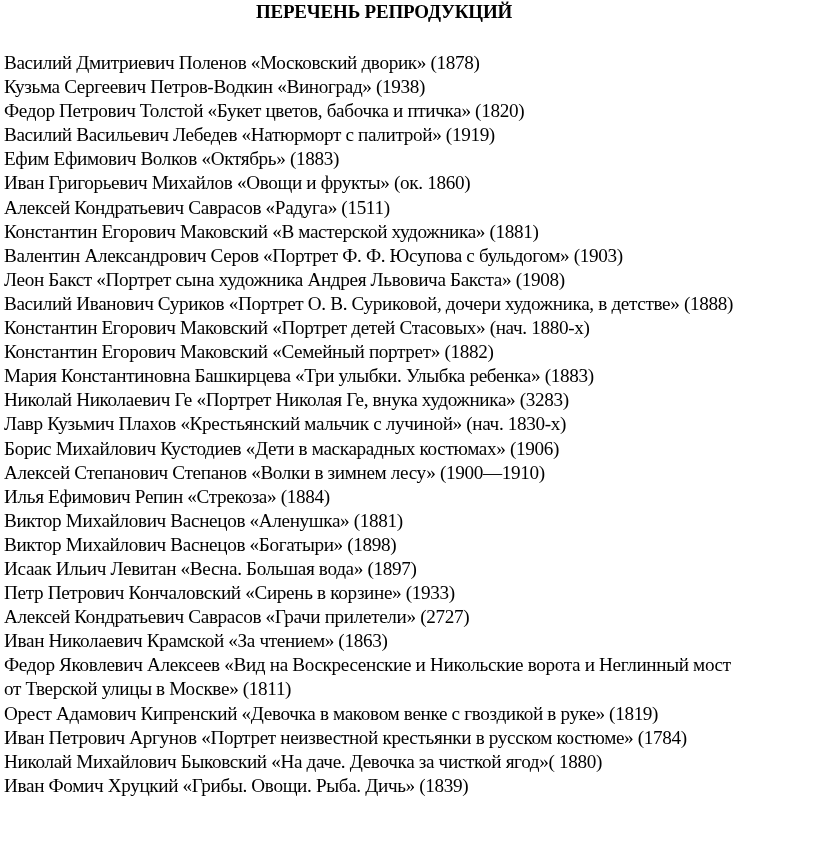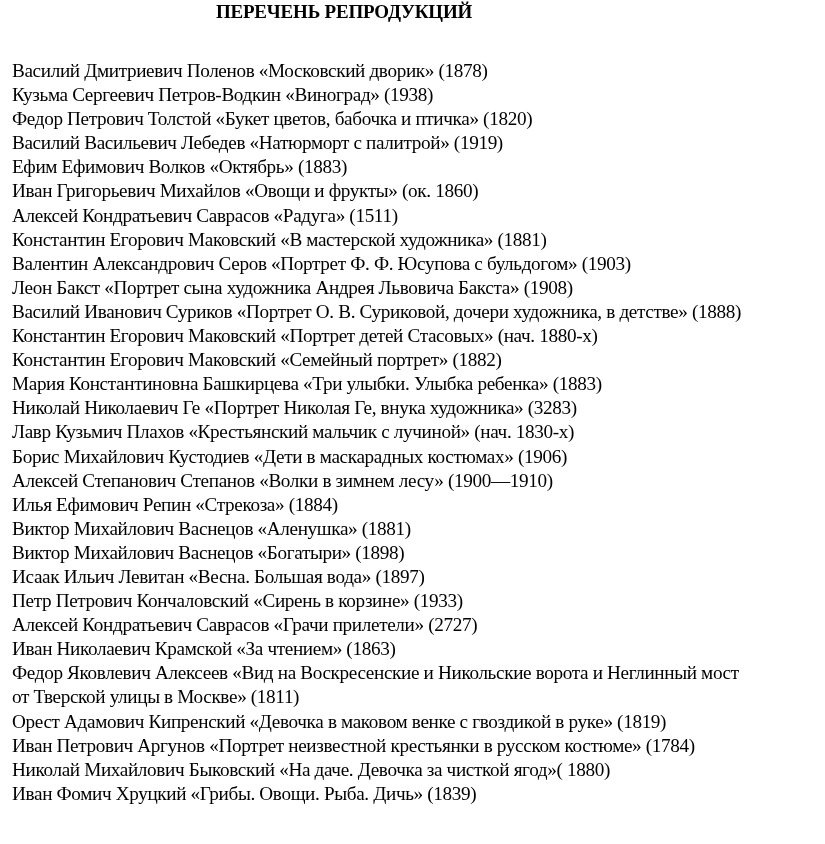--- a/index.html
+++ b/index.html
@@ -1,20 +1,20 @@
 <!DOCTYPE html>
 <html><head>
 <meta charset="utf-8">
 <style>
   html, body { margin: 0; padding: 0; background: #ffffff; }
   body { width: 825px; height: 844px; overflow: hidden; position: relative;
          font-family: "Liberation Serif", "DejaVu Serif", serif; color: #000; }
   .title { position: absolute; top: 1px; left: 0; width: 688px; text-align: center;
-           font-weight: bold; font-size: 19px; line-height: 22px; letter-spacing: -0.2px; }
-  .list { position: absolute; top: 47px; left: 0; margin: 12px; padding: 0; list-style: none; }
+           font-weight: bold; font-size: 19px; line-height: 22px; letter-spacing: -0.2px; padding-left: 40px; }
+  .list { position: absolute; top: 47px; left: 0; margin: 4px; padding: 0; list-style: none; }
   .list li { font-size: 19.2px; line-height: 24.1px; white-space: nowrap; letter-spacing: -0.35px; }
 </style>
 </head>
 <body>
 
 <div class="title">ПЕРЕЧЕНЬ РЕПРОДУКЦИЙ</div>
 
 <ul class="list">
   <li>Василий Дмитриевич Поленов «Московский дворик» (1878)</li>
   <li>Кузьма Сергеевич Петров-Водкин «Виноград» (1938)</li>

